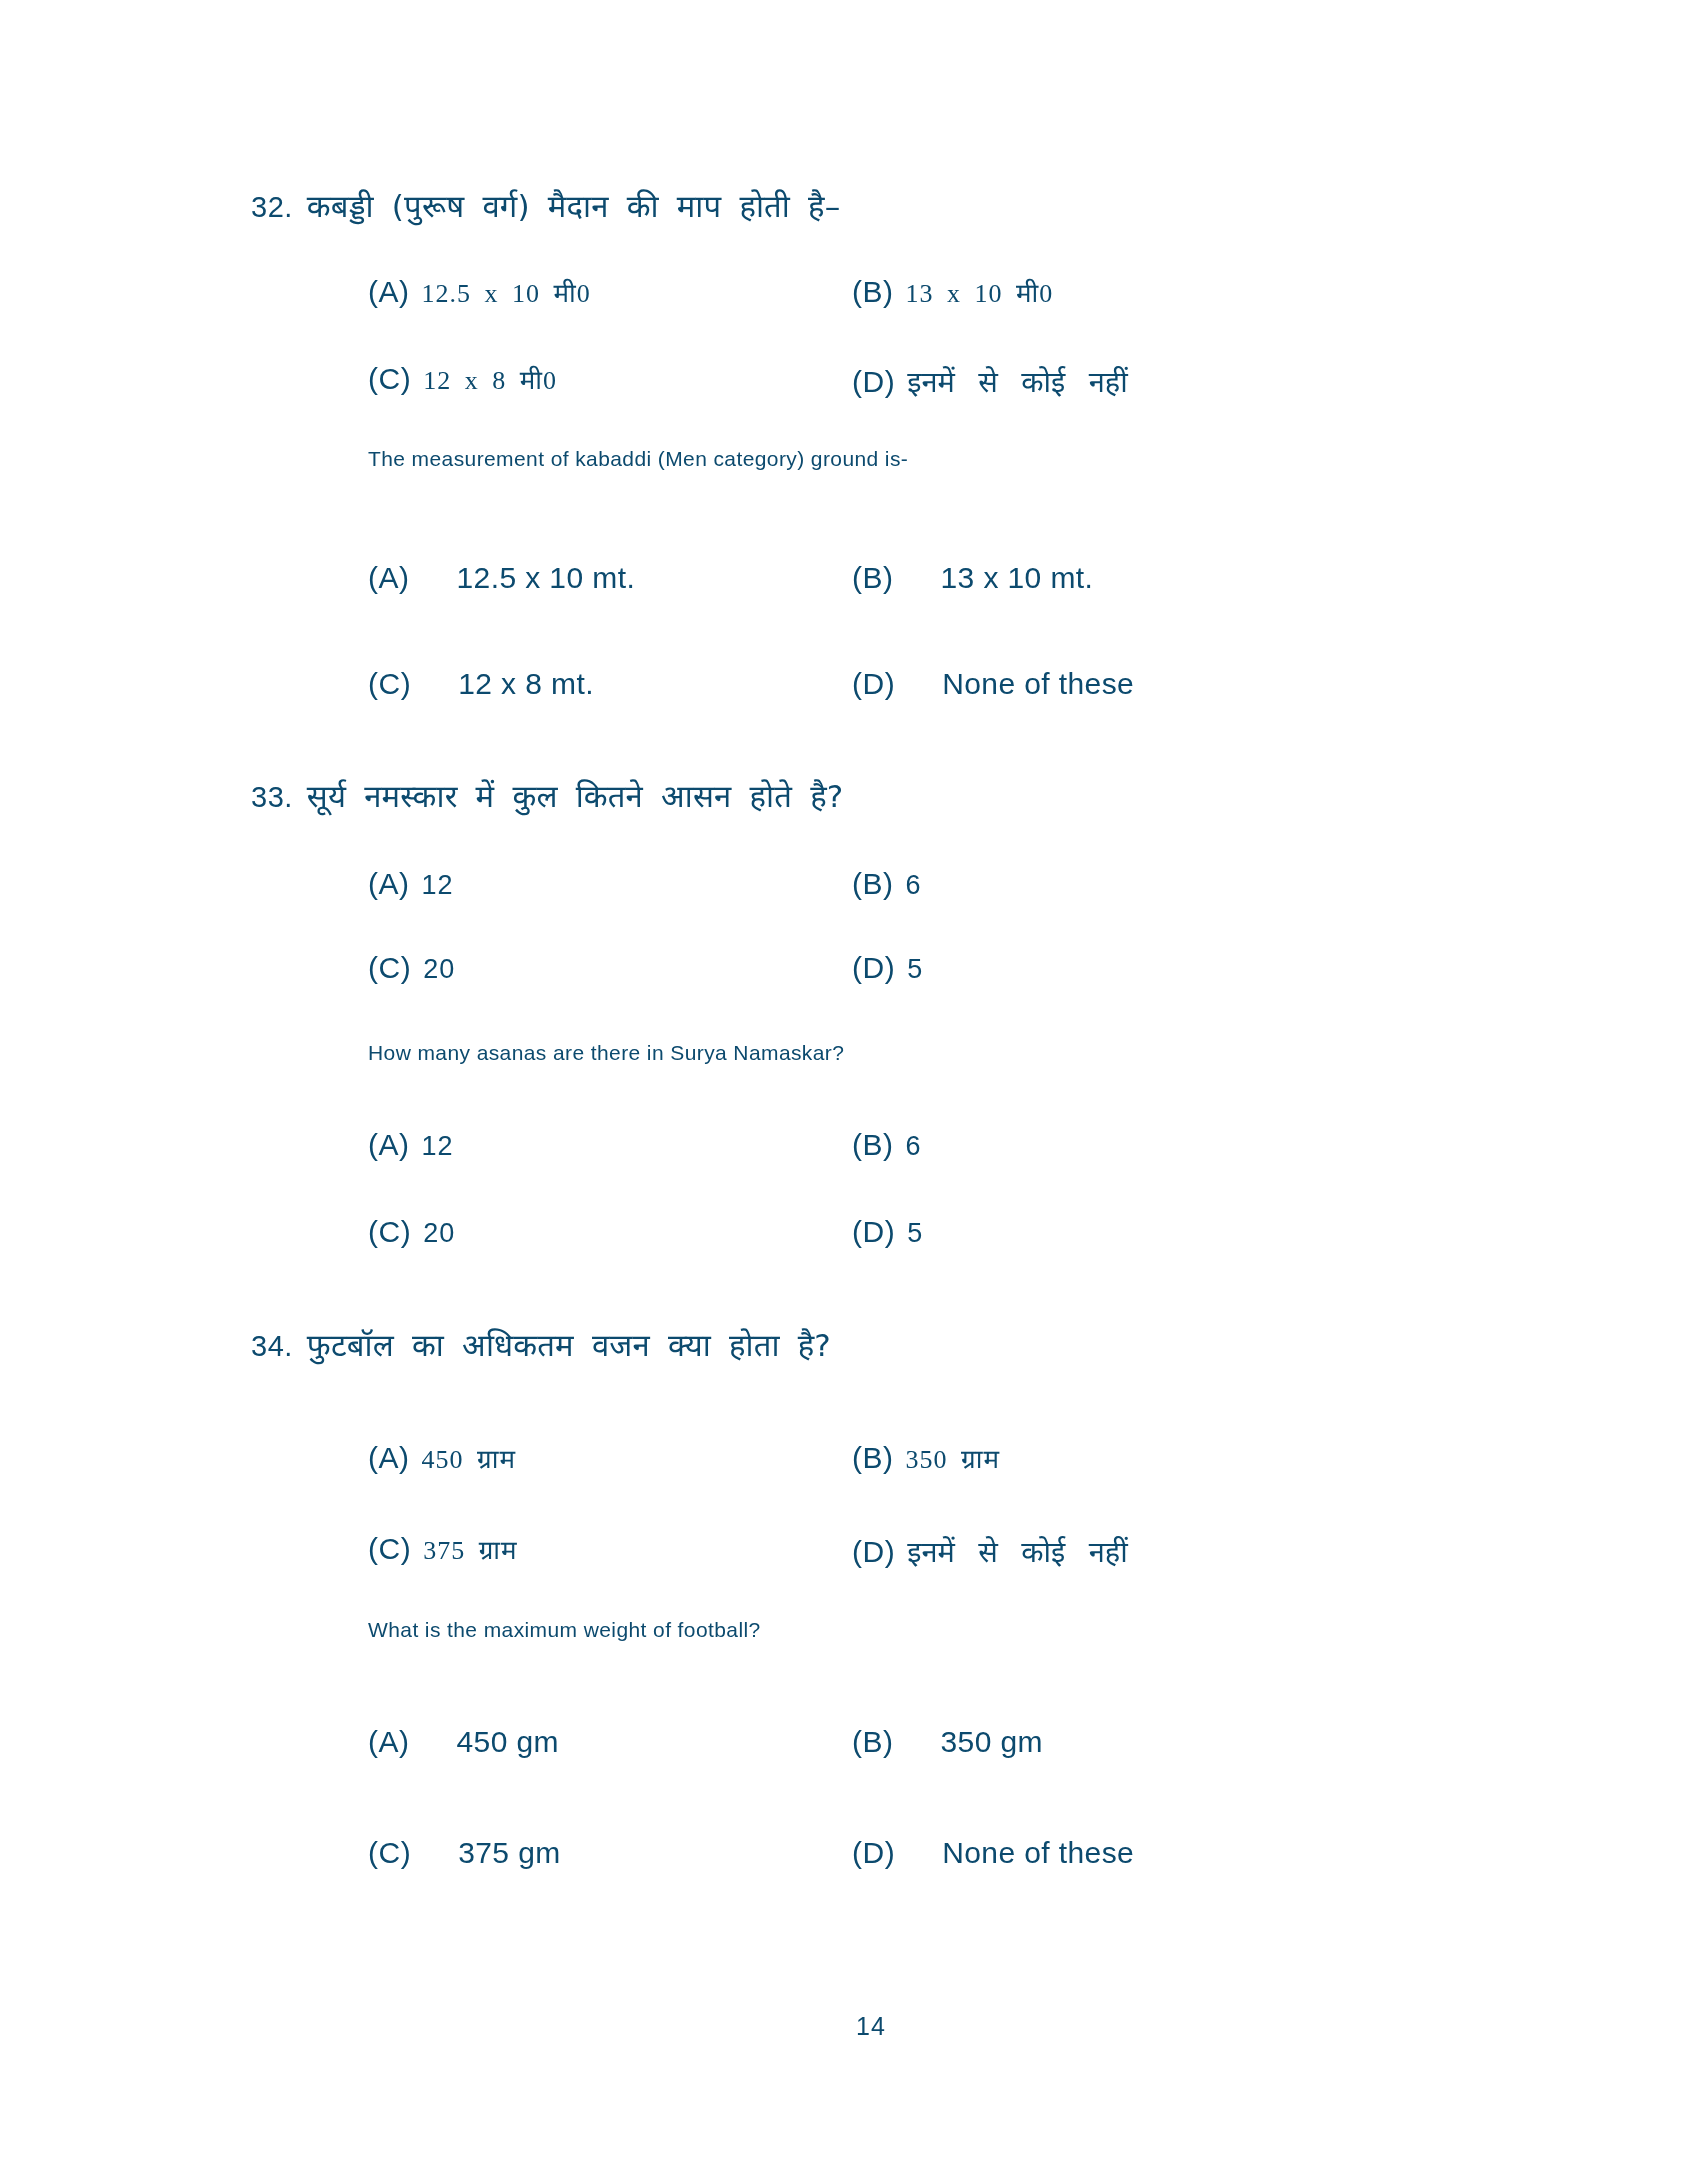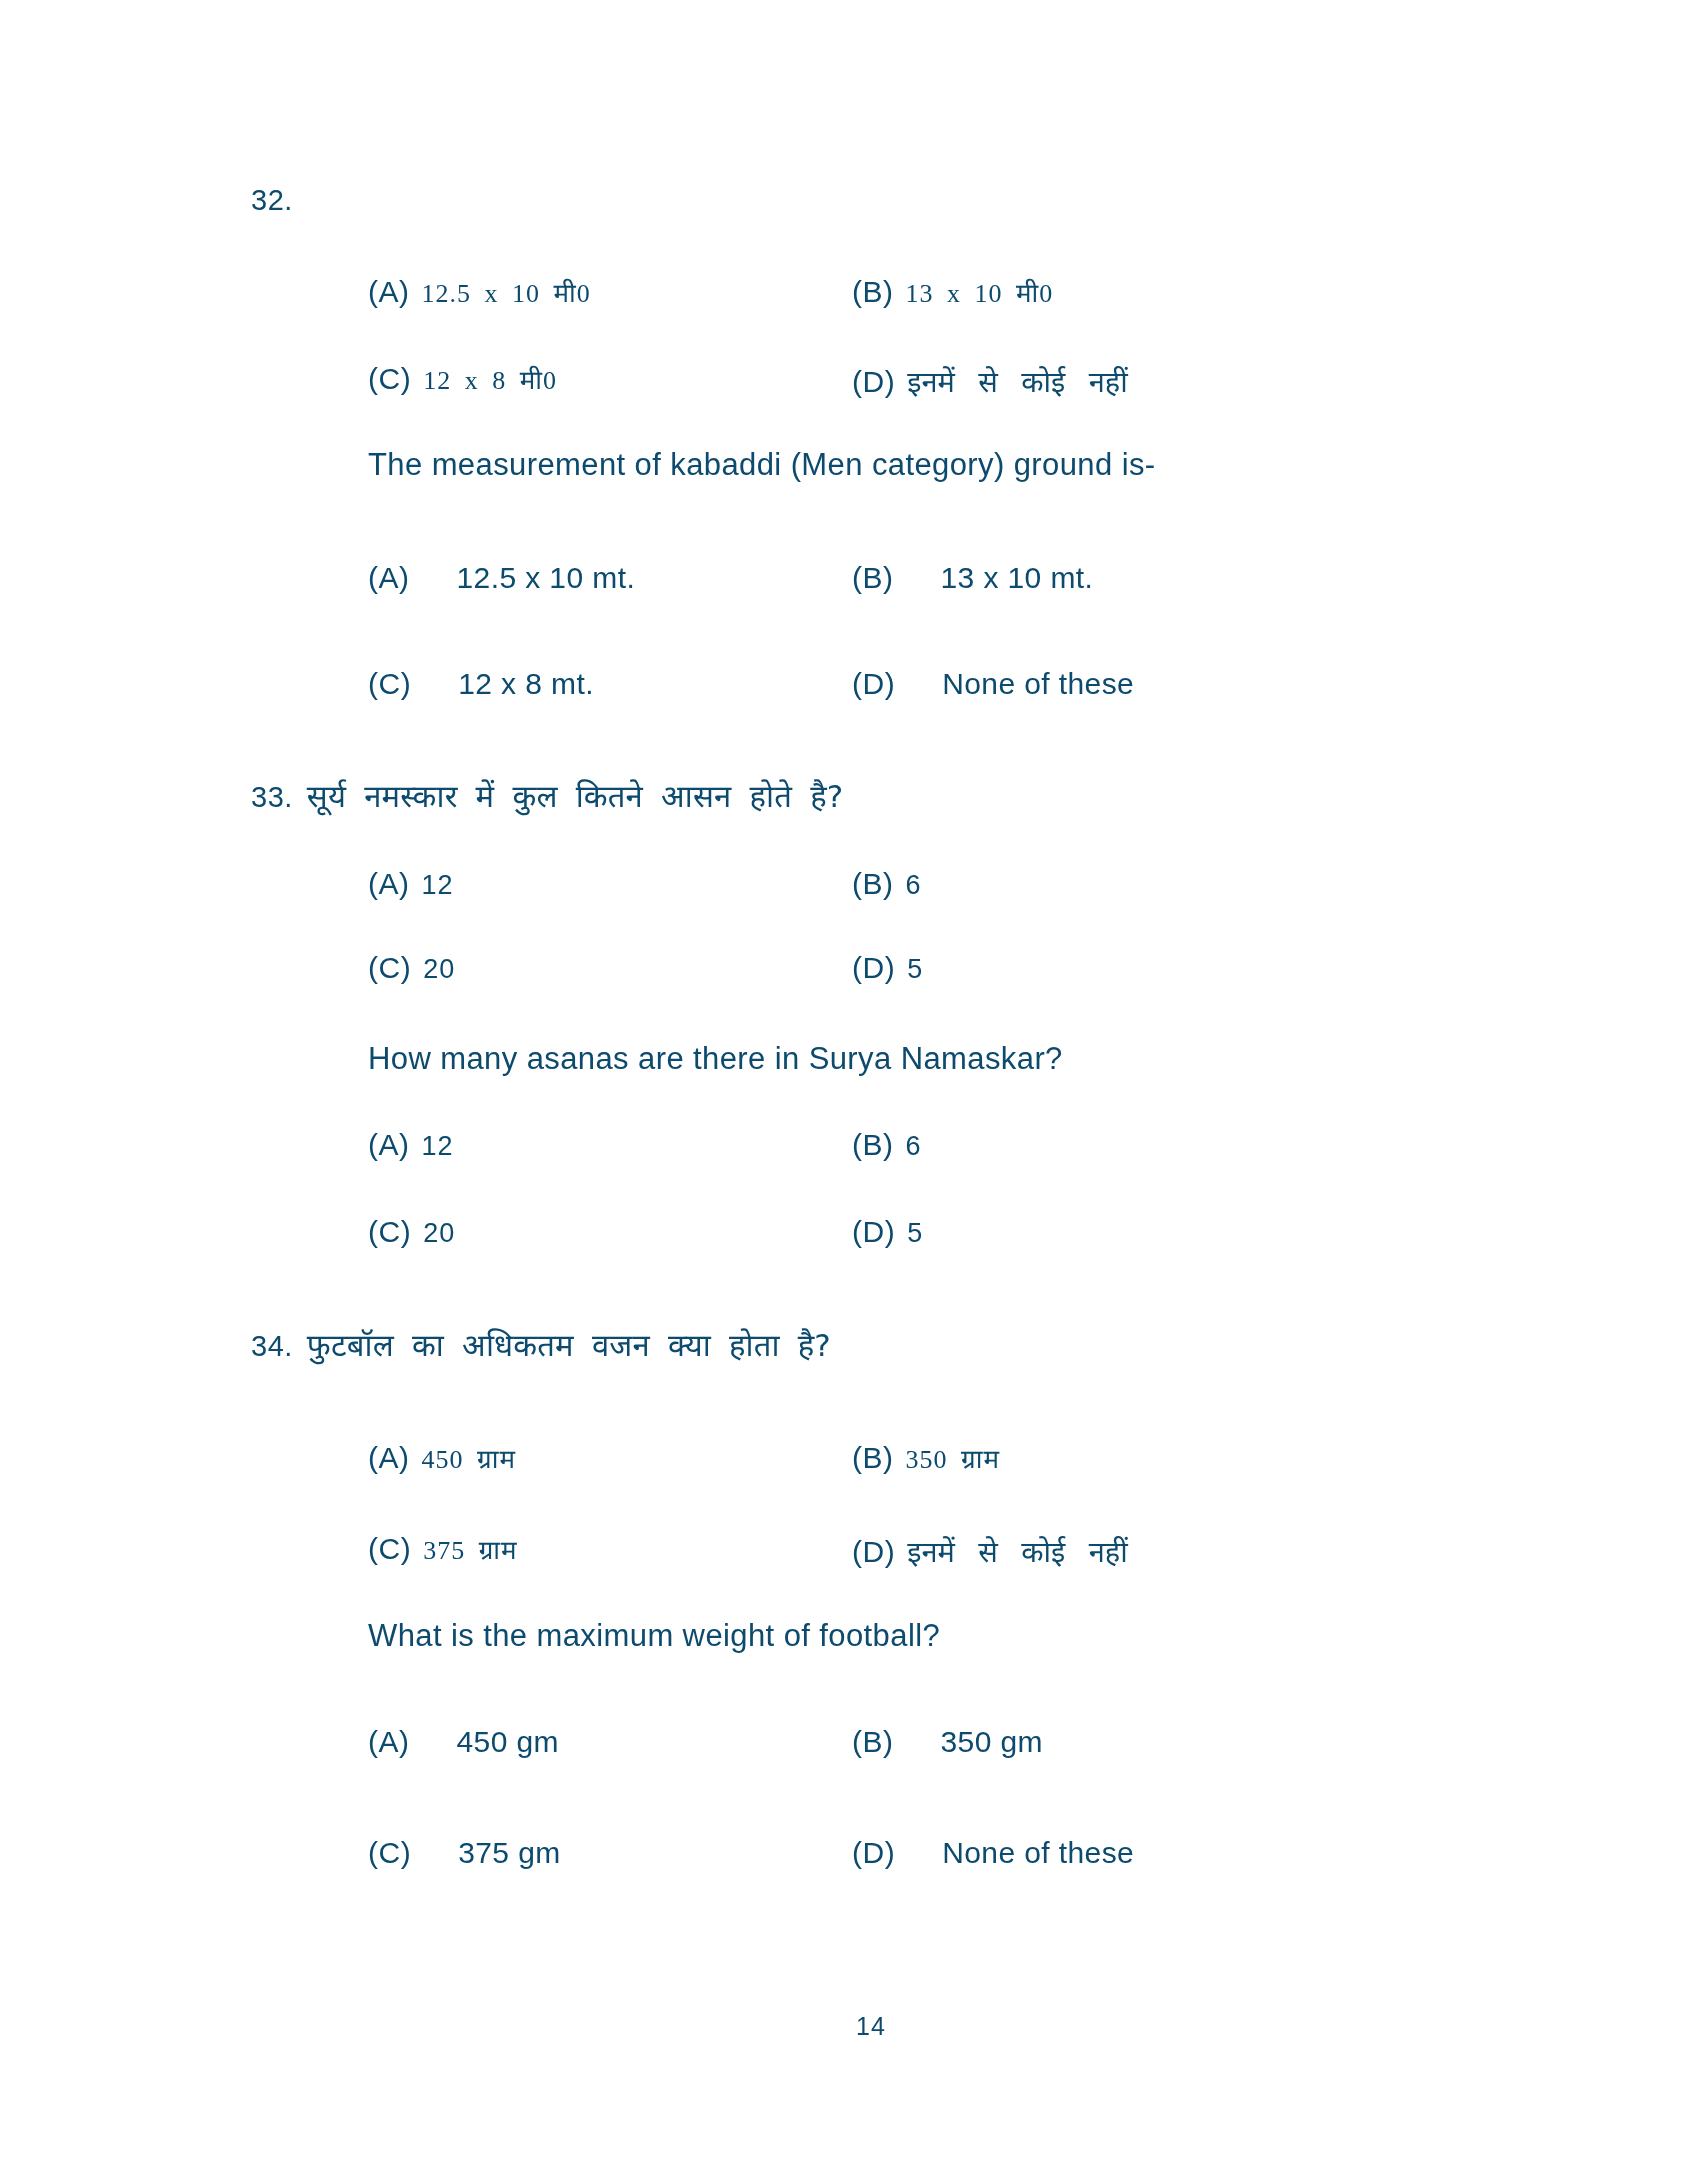--- a/index.html
+++ b/index.html
@@ -32,21 +32,21 @@
     letter-spacing: 0.5px;
     flex: 0 0 auto;
   }
   .hi {
     font-family: "DejaVu Sans", "Liberation Sans", sans-serif;
     font-size: 31px;
     word-spacing: 8px;
     letter-spacing: 0.2px;
   }
   .en-stem {
-    font-size: 31px;
+    font-size: 21px;
     letter-spacing: 0.4px;
   }
   .opt-row {
     position: absolute;
     left: 368px;
     width: 1158px;
     display: grid;
     grid-template-columns: 484px 1fr;
     column-gap: 0;
     white-space: nowrap;
@@ -92,20 +92,21 @@
     letter-spacing: 1px;
   }
 </style>
 </head>
 <body>
 
 <div class="page">
 
   <div class="row stem-row" style="top:184px">
     <span class="qnum">32.</span>
+    <span class="hi">कबड्डी (पुरूष वर्ग) मैदान की माप होती है–</span>
   </div>
 
   <div class="opt-row" style="top:274px">
     <div class="opt">
       <span class="opt-label">(A)</span>
       <span class="t-hinum">12.5 x 10 मी0</span>
     </div>
     <div class="opt">
       <span class="opt-label">(B)</span>
       <span class="t-hinum">13 x 10 मी0</span>

